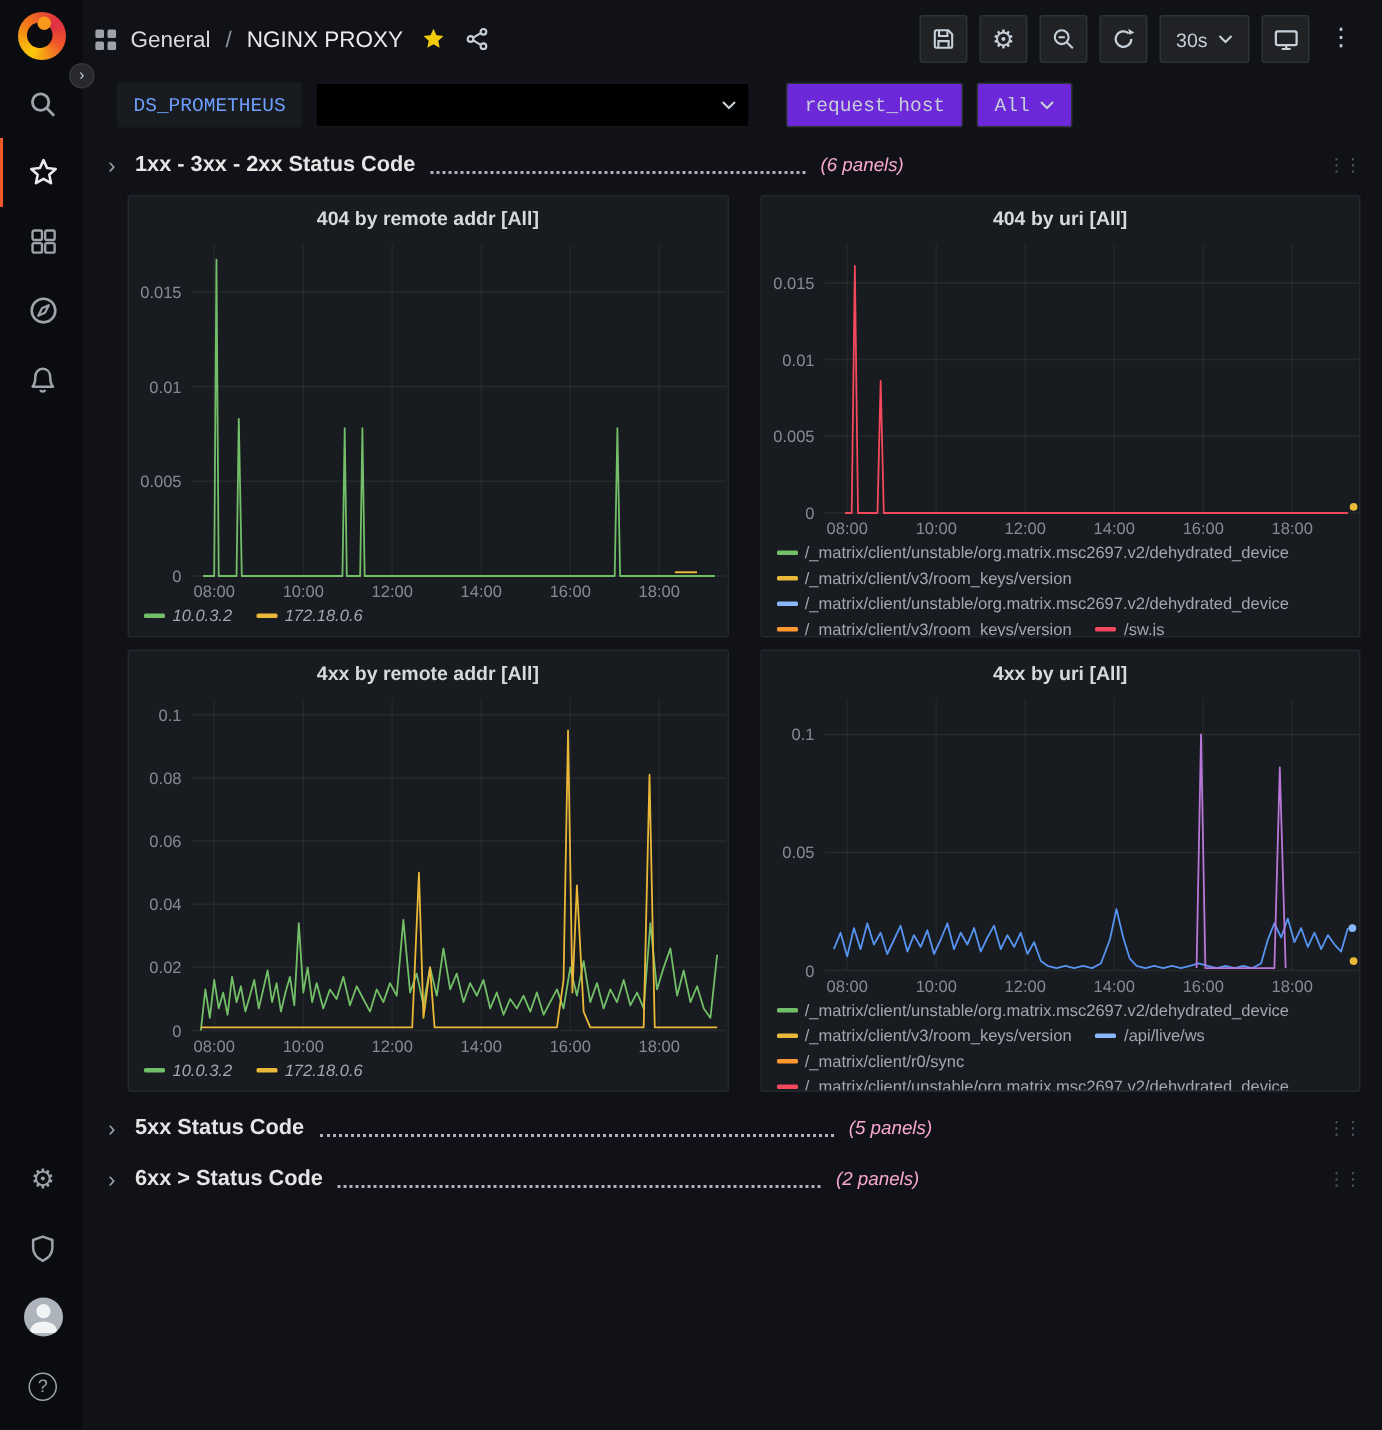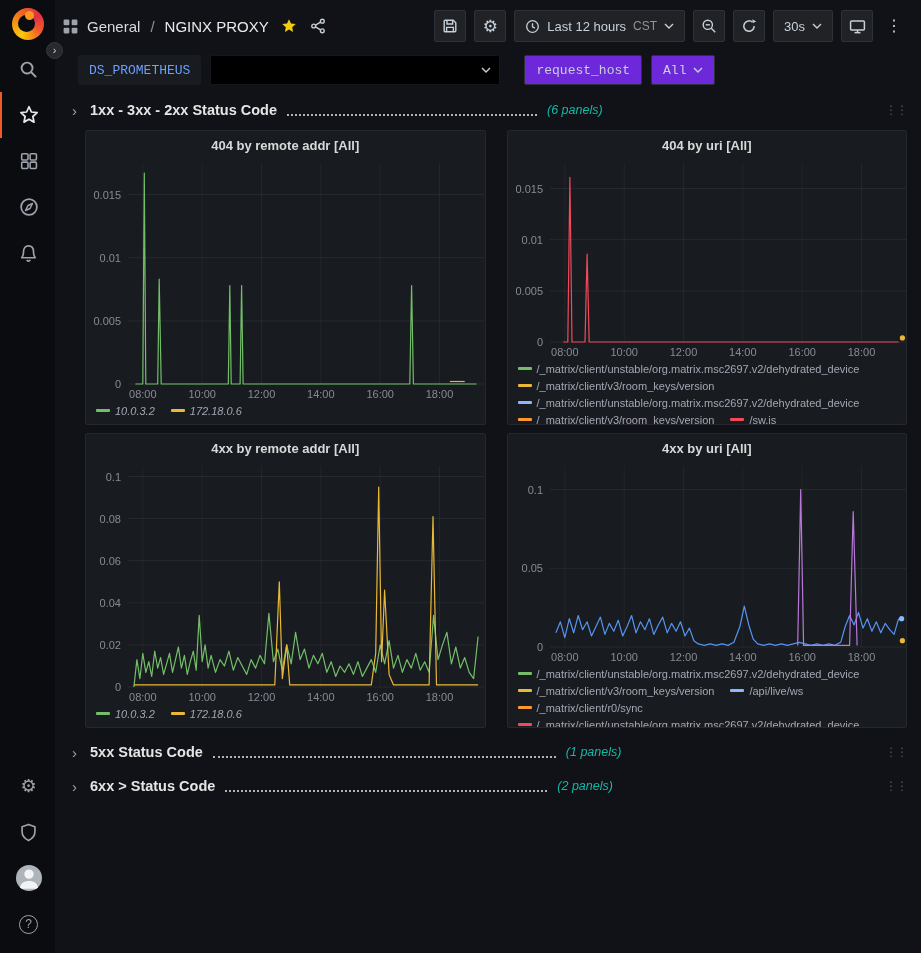--- a/index.html
+++ b/index.html
@@ -108,21 +108,21 @@
   }
   .row-header {
     height:28px; display:flex; align-items:center; gap:8px; cursor:pointer;
     margin-bottom:6px;
   }
   .row-chev { color:#9da2ab; font-size:15px; width:10px; }
   .row-chev.down { transform:rotate(90deg); transform-origin:center; display:inline-block; }
   .row-title { font-size:14.5px; font-weight:700; color:#e5e5e5; white-space:nowrap; }
   .leader { border-bottom:2px dotted rgba(204,204,220,0.85); height:11px; margin:0 2px; }
   .lead-1 { width:250px; } .lead-2 { width:335px; } .lead-3 { width:343px; } .lead-4 { width:322px; }
-  .row-count { font-size:12.5px; font-style:italic; color:#14b8a6; white-space:nowrap; }
+  .row-count { font-size:12.5px; font-style:italic; color:#f9a8d4; white-space:nowrap; }
   .row-handle { margin-left:auto; color:#565a63; font-size:12px; letter-spacing:-1px; cursor:grab; }
 
   .panel-grid {
     display:grid; grid-template-columns:1fr 1fr; gap:8px; margin:2px 0 10px;
   }
   .panel {
     background:#181b1f; border:1px solid #25272e; border-radius:2px;
     height:295px; display:flex; flex-direction:column; overflow:hidden;margin-left:13px;
   }
   .panel-title {
@@ -232,31 +232,20 @@
   <div class="right-cluster">
     <div class="tb-icon-btn">
       <svg width="16" height="16" viewBox="0 0 16 16">
         <path d="M2.2 3.2 A1 1 0 0 1 3.2 2.2 H11.2 L13.8 4.8 V12.8 A1 1 0 0 1 12.8 13.8 H3.2 A1 1 0 0 1 2.2 12.8 Z" fill="none" stroke="#c7d0d9" stroke-width="1.4"></path>
         <path d="M5 2.4 V6 H10.6 V2.4" fill="none" stroke="#c7d0d9" stroke-width="1.4"></path>
         <path d="M4.6 13.6 V9.4 H11.4 V13.6" fill="none" stroke="#c7d0d9" stroke-width="1.4"></path>
       </svg>
     </div>
     <div class="tb-icon-btn">
       <span class="glyph" style="font-size:17px">⚙</span>
-    </div>
-    <div class="tb-btn">
-      <svg width="15" height="15" viewBox="0 0 16 16">
-        <circle cx="8" cy="8" r="6.2" fill="none" stroke="#c7d0d9" stroke-width="1.4"></circle>
-        <polyline points="8,4.6 8,8.3 10.6,9.7" fill="none" stroke="#c7d0d9" stroke-width="1.4"></polyline>
-      </svg>
-      <span>Last 12 hours</span>
-      <span class="tz">CST</span>
-      <svg width="10" height="6" viewBox="0 0 10 6">
-        <polyline points="1,1 5,5 9,1" fill="none" stroke="#c7d0d9" stroke-width="1.4"></polyline>
-      </svg>
     </div>
     <div class="tb-icon-btn">
       <svg width="16" height="16" viewBox="0 0 16 16">
         <circle cx="6.8" cy="6.8" r="4.6" fill="none" stroke="#c7d0d9" stroke-width="1.4"></circle>
         <line x1="10.3" y1="10.3" x2="14.2" y2="14.2" stroke="#c7d0d9" stroke-width="1.4"></line>
         <line x1="4.7" y1="6.8" x2="8.9" y2="6.8" stroke="#c7d0d9" stroke-width="1.4"></line>
       </svg>
     </div>
     <div class="tb-icon-btn">
       <svg width="16" height="16" viewBox="0 0 16 16">
@@ -499,21 +488,21 @@
           </div>
         </div>
     </div>
 
   </div>
 
   <div class="row-header">
     <span class="row-chev">›</span>
     <span class="row-title">5xx Status Code</span>
     <span class="leader lead-3"></span>
-    <span class="row-count">(1 panels)</span>
+    <span class="row-count">(5 panels)</span>
     <span class="row-handle">⋮⋮</span>
   </div>
 
   <div class="row-header">
     <span class="row-chev">›</span>
     <span class="row-title">6xx &gt; Status Code</span>
     <span class="leader lead-4"></span>
     <span class="row-count">(2 panels)</span>
     <span class="row-handle">⋮⋮</span>
   </div>

